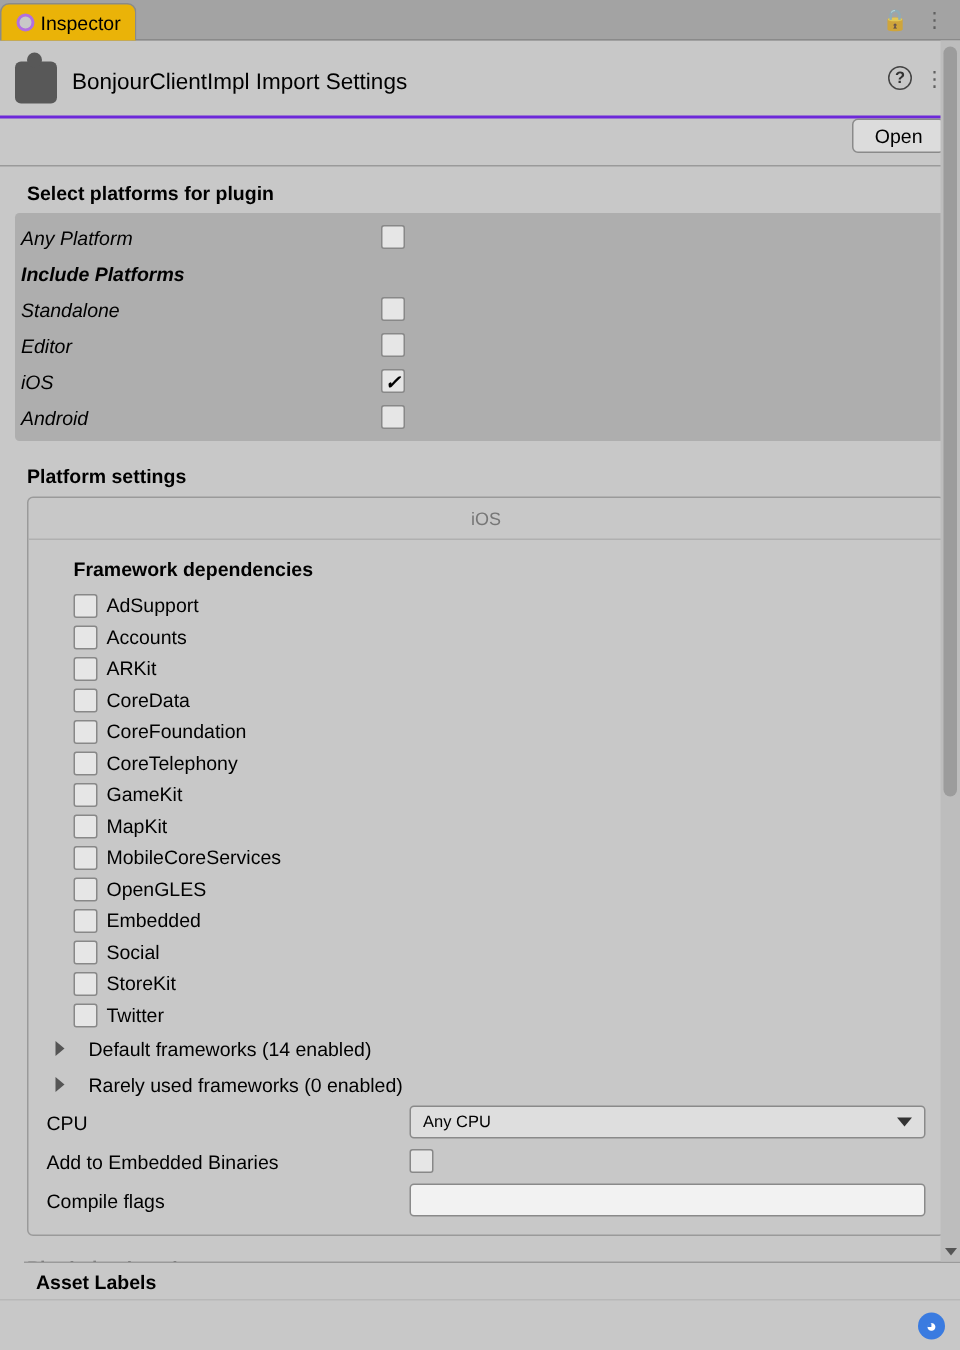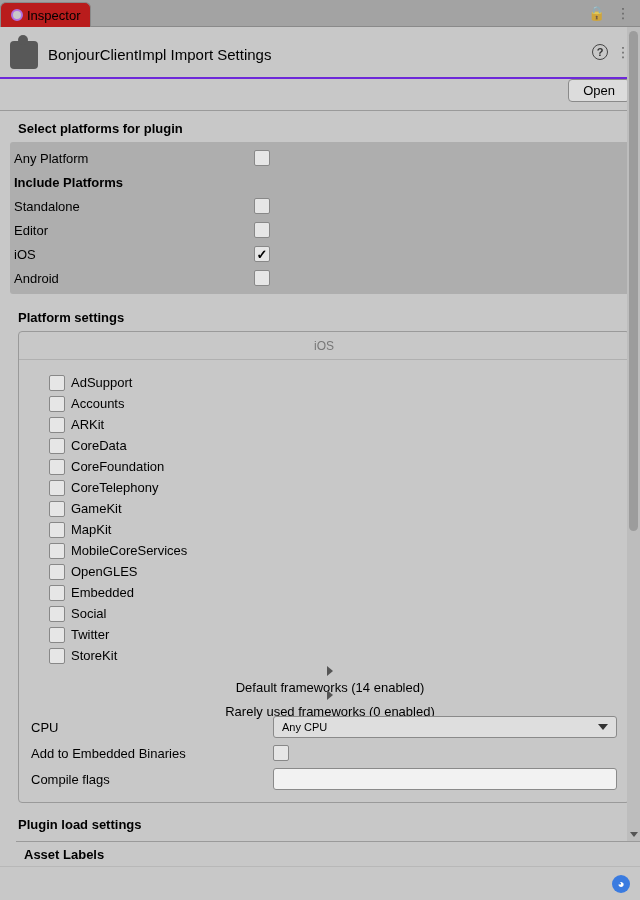--- a/index.html
+++ b/index.html
@@ -20,21 +20,21 @@
     display: flex;
     align-items: stretch;
     border-bottom: 1px solid #8a8a8a;
     position: relative;
   }
   .tab {
     display: flex;
     align-items: center;
     gap: 4px;
     padding: 0 10px;
-    background: #b91c1c;
+    background: #eab308;
     border-top-left-radius: 6px;
     border-top-right-radius: 6px;
     border: 1px solid #8a8a8a;
     border-bottom: none;
     margin-top: 2px;
     height: 25px;
   }
   .tab .dot {
     width: 12px; height: 12px; border-radius: 50%;
     background: #c8c8c8;
@@ -102,20 +102,21 @@
     margin: 0 10px 6px 10px;
     background: #aeaeae;
     border-radius: 3px;
     padding: 4px 0;
   }
   .row {
     display: flex;
     align-items: center;
     height: 24px;
     padding: 0 4px;
+    font-style: italic;
   }
   .prop-label { width: 240px; }
   .cb {
     width: 16px; height: 16px;
     background: #e6e6e6;
     border: 1px solid #888;
     border-radius: 2px;
     display: inline-flex; align-items: center; justify-content: center;
     font-size: 13px; line-height: 1;
   }
@@ -134,21 +135,21 @@
     align-items: center;
     justify-content: center;
     font-size: 12px;
     color: #777;
     border-bottom: 1px solid #b0b0b0;
   }
   .inner { padding: 12px 6px 0 6px; }
   .fw-title { font-weight: 700; padding: 0 0 6px 24px; }
   .fw-list { padding-left: 24px; }
   .fw-item { display: flex; align-items: center; height: 21px; gap: 6px; }
-  .foldout { display: flex; align-items: center; height: 24px; gap: 4px; padding-left: 12px; cursor: default; flex-direction: column;}
+  .foldout { display: flex; align-items: center; height: 24px; gap: 16px; padding-left: 12px; cursor: default;}
   .tri { display:inline-block; width:0;height:0;border-top:5px solid transparent;border-bottom:5px solid transparent;border-left:6px solid #555;}
   .prop-row { display:flex; align-items:center; height:26px; padding-left:6px; gap:6px;}
   .prop-row .plabel { width: 236px; }
   .dropdown {
     flex: 1;
     height: 22px;
     background: #dedede;
     border: 1px solid #8a8a8a;
     border-radius: 3px;
     display: flex; align-items: center; justify-content: space-between;
@@ -245,20 +246,21 @@
       </div>
     </div>
 </div>
 
 <div class="section-title">Platform settings</div>
 <div class="settings-box">
   <div class="settings-tabrow">
     <span>iOS</span>
   </div>
   <div class="inner">
+    <div class="fw-title">Framework dependencies</div>
     <div class="fw-list" id="fw-list">
         <div class="fw-item">
           <span class="cb"></span>
           <span>AdSupport</span>
         </div>
         <div class="fw-item">
           <span class="cb"></span>
           <span>Accounts</span>
         </div>
         <div class="fw-item">
@@ -296,25 +298,25 @@
         <div class="fw-item">
           <span class="cb"></span>
           <span>Embedded</span>
         </div>
         <div class="fw-item">
           <span class="cb"></span>
           <span>Social</span>
         </div>
         <div class="fw-item">
           <span class="cb"></span>
+          <span>StoreKit</span>
+        </div>
+        <div class="fw-item">
+          <span class="cb"></span>
           <span>Twitter</span>
-        </div>
-        <div class="fw-item">
-          <span class="cb"></span>
-          <span>StoreKit</span>
         </div>
       </div>
     <div class="foldout">
       <span class="tri"></span>
       <span>Default frameworks (14 enabled)</span>
     </div>
     <div class="foldout">
       <span class="tri"></span>
       <span>Rarely used frameworks (0 enabled)</span>
     </div>

